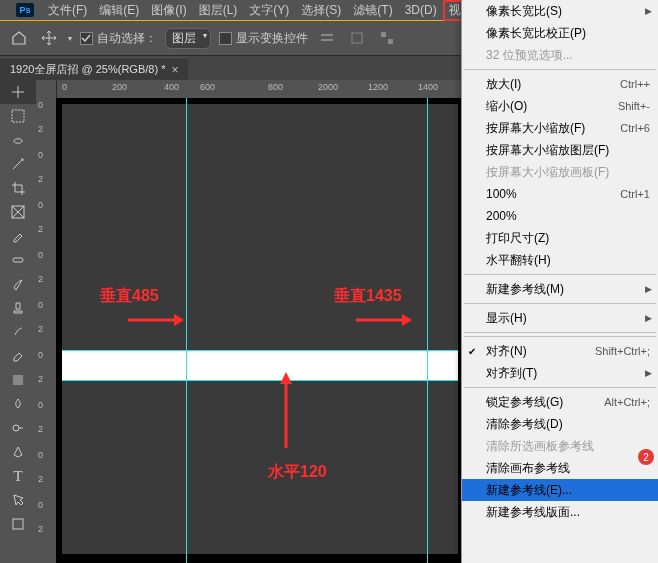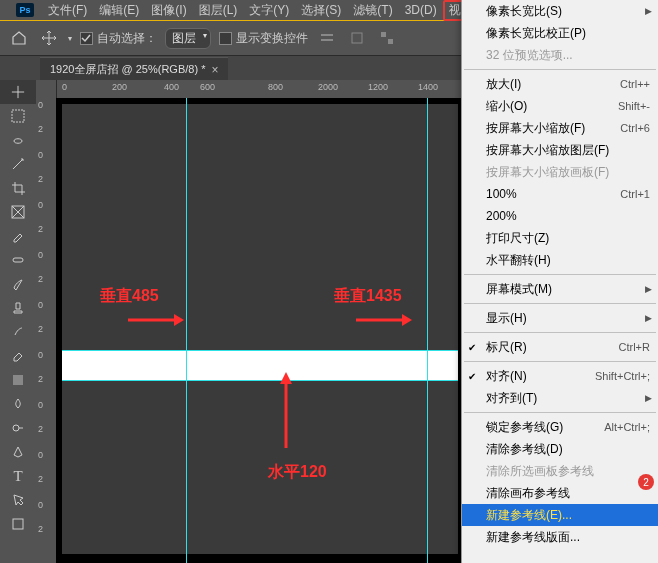--- a/index.html
+++ b/index.html
@@ -5,21 +5,21 @@
 html,body{margin:0;padding:0;width:658px;height:563px;overflow:hidden;background:#535353;font-family:"Microsoft YaHei",Arial,sans-serif;font-size:12px;color:#ccc}
 .menubar{display:flex;align-items:center;background:#535353;height:20px;padding:0 16px;border-bottom:1px solid #eab308}
 .ps-logo{width:18px;height:14px;background:#001e36;color:#31a8ff;font-weight:bold;font-size:9px;display:flex;align-items:center;justify-content:center;border-radius:2px;margin-right:8px}
 .menu-item{padding:2px 6px;cursor:default;font-size:12px}
 .menu-item.hl{border:2px solid #e53935;border-radius:2px;padding:0 4px}
 .optionbar{display:flex;align-items:center;background:#535353;height:34px;padding:0 8px;border-bottom:1px solid #2a2a2a;gap:8px}
 .opt-btn{display:inline-flex;align-items:center;justify-content:center;width:22px;height:22px;color:#ccc}
 .opt-checkbox{display:inline-flex;align-items:center;gap:4px}
 .opt-select{background:#3f3f3f;border:1px solid #666;color:#ddd;padding:1px 14px 1px 6px;border-radius:6px;position:relative}
 .badge{position:absolute;right:-10px;width:16px;height:16px;border-radius:50%;background:#e53935;color:#fff;font-size:10px;display:flex;align-items:center;justify-content:center}
-.doc-tabs{display:flex;align-items:center;background:#454545;height:26px;padding-left:40px}
+.doc-tabs{display:flex;align-items:center;background:#454545;height:26px;}
 .doc-tab{background:#3a3a3a;padding:4px 10px;font-size:11px;color:#ddd;display:flex;align-items:center;gap:6px;border-top:1px solid #555}
 .doc-close{font-size:12px;color:#bbb}
 .workspace{position:absolute;left:0;top:80px;right:0;bottom:0;display:flex}
 .toolbar{width:36px;background:#535353;display:flex;flex-direction:column;border-right:1px solid #2b2b2b;flex-shrink:0}
 .tool{width:36px;height:24px;display:flex;align-items:center;justify-content:center;color:#ccc;font-size:14px}
 .tool.active{background:#3a3a3a}
 .ruler-h{position:absolute;left:56px;top:0;height:18px;right:0;background:#535353;border-bottom:1px solid #2b2b2b;font-size:9px;color:#bbb}
 .ruler-h span{position:absolute;top:2px}
 .ruler-v{position:absolute;left:36px;top:0;width:20px;bottom:0;background:#535353;border-right:1px solid #2b2b2b;font-size:9px;color:#bbb}
 .ruler-v span{position:absolute;left:2px}
@@ -29,21 +29,21 @@
 .guide-v{position:absolute;top:0;bottom:0;width:1px;background:#2de2e6}
 .guide-h{position:absolute;left:0;right:0;height:1px;background:#2de2e6}
 .anno-text{position:absolute;color:#ff2d2d;font-size:16px;font-weight:600}
 .anno-arrow{position:absolute}
 .context-menu{position:absolute;right:0;top:0;width:196px;bottom:0;background:#f0f0f0;color:#000;font-size:12px;border-left:1px solid #999;box-shadow:-2px 0 6px rgba(0,0,0,0.3)}
 .cm-row{display:flex;align-items:center;height:22px;padding:0 8px 0 24px;position:relative}
 .cm-row.disabled{color:#999}
 .cm-row.has-sub::after{content:"▶";position:absolute;right:6px;font-size:9px;color:#555}
 .cm-row.checked::before{content:"✔";position:absolute;left:6px;font-size:10px}
 .cm-row .sc{margin-left:auto;color:#555;font-size:11px}
-.cm-row.selected{background:#1e6fd9;color:#fde047}
+.cm-row.selected{background:#1e6fd9;color:#000000}
 .cm-sep{height:1px;background:#c0c0c0;margin:3px 2px}
 .cm-badge{position:absolute;right:4px;top:-8px;width:16px;height:16px;border-radius:50%;background:#e53935;color:#fff;font-size:10px;display:flex;align-items:center;justify-content:center;z-index:2}
 </style>
 </head>
 <body>
 
 <div class="menubar">
   <div class="ps-logo">Ps</div>
   <div class="menu-item">文件(F)</div>
   <div class="menu-item">编辑(E)</div>
@@ -309,31 +309,27 @@
       <span>200%</span>
     </div>
     <div class="cm-row">
       <span>打印尺寸(Z)</span>
     </div>
     <div class="cm-row">
       <span>水平翻转(H)</span>
     </div>
     <div class="cm-sep"></div>
     <div class="cm-row has-sub">
-      <span>屏幕模式(M)</span>
+      <span>新建参考线(M)</span>
     </div>
     <div class="cm-sep"></div>
     <div class="cm-row has-sub">
       <span>显示(H)</span>
     </div>
     <div class="cm-sep"></div>
-    <div class="cm-row checked">
-      <span>标尺(R)</span>
-      <span class="sc">Ctrl+R</span>
-    </div>
     <div class="cm-sep"></div>
     <div class="cm-row checked">
       <span>对齐(N)</span>
       <span class="sc">Shift+Ctrl+;</span>
     </div>
     <div class="cm-row has-sub">
       <span>对齐到(T)</span>
     </div>
     <div class="cm-sep"></div>
     <div class="cm-row">

